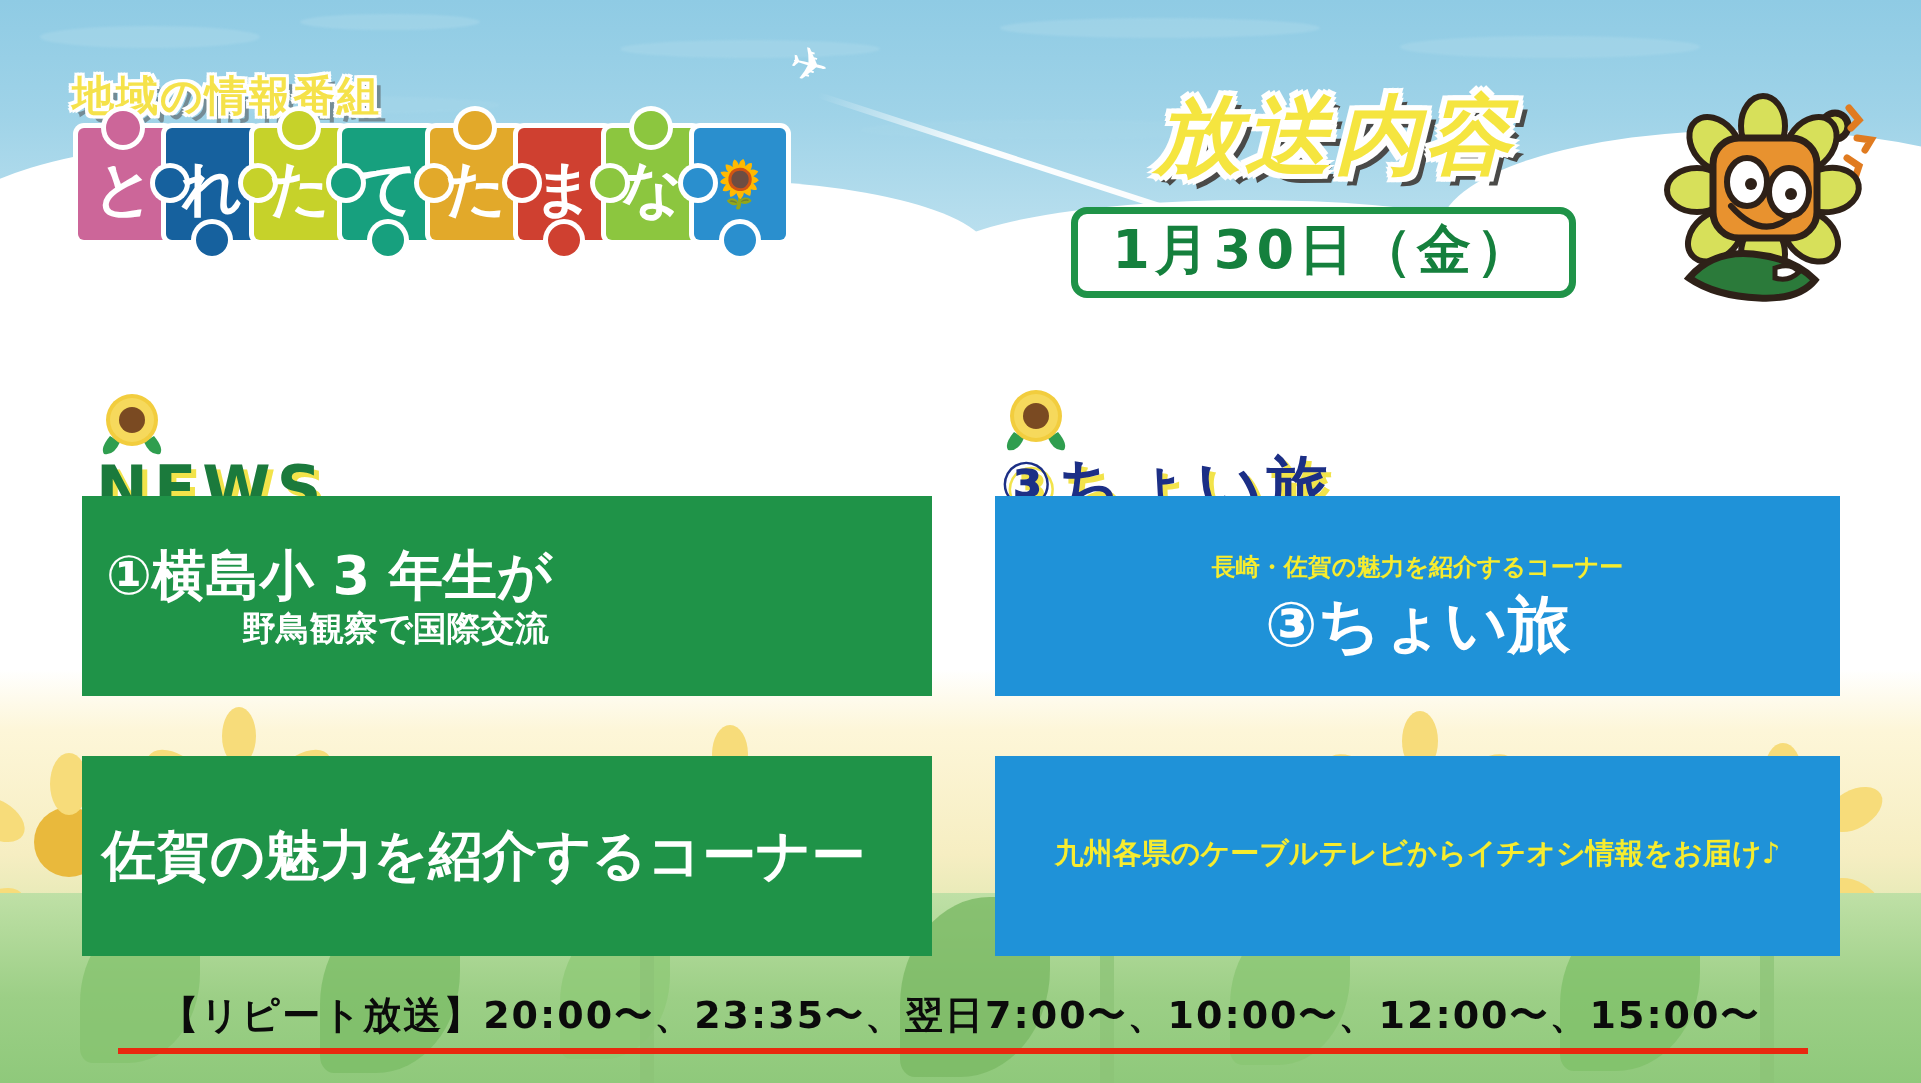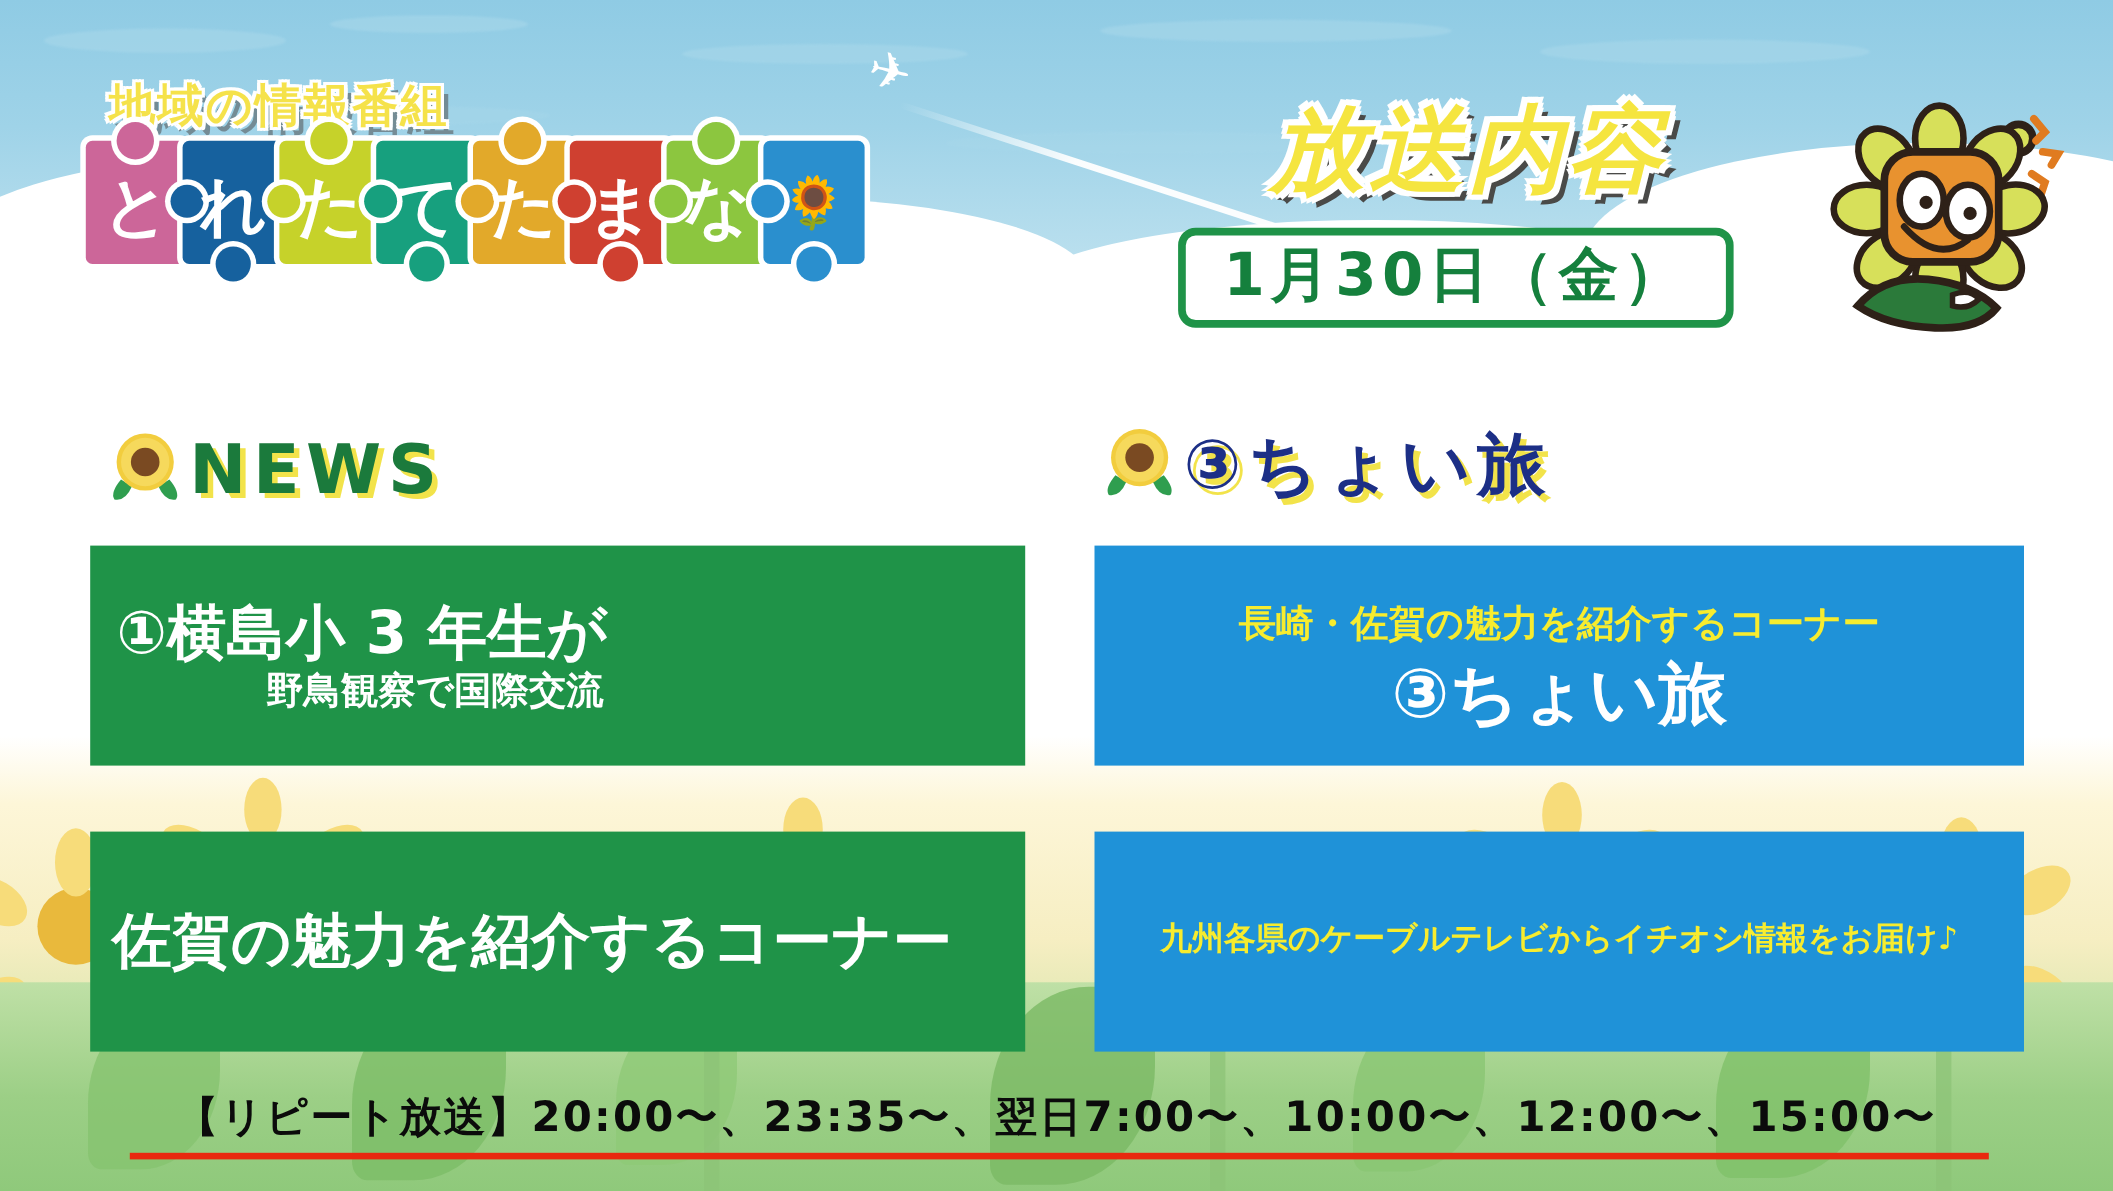--- a/index.html
+++ b/index.html
@@ -43,21 +43,21 @@
   .sf .disc{position:absolute;border-radius:50%;background:#e9b93c;}
   .sf .petal{
     position:absolute;background:#f7dc7a;border-radius:50% 50% 50% 50%;
     transform-origin:50% 100%;
   }
   .leafblade{position:absolute;background:#8fc57e;border-radius:60% 10% 60% 10%;opacity:.8;}
   .stem{position:absolute;background:#8cc377;opacity:.75;}
 
   
   .kicker{
-    position:absolute;left:99px;top:68px;
+    position:absolute;left:72px;top:68px;
     font-size:42px;font-weight:bold;letter-spacing:2px;color:#f5e24a;
     text-shadow:
       -3px -3px 0 #ffffff, 3px -3px 0 #ffffff, -3px 3px 0 #ffffff, 3px 3px 0 #ffffff,
       0 -3px 0 #ffffff, 0 3px 0 #ffffff, -3px 0 0 #ffffff, 3px 0 0 #ffffff,
       7px 7px 0 rgba(80,80,80,.55);
     white-space:nowrap;
   }
 
   
   .puzzle{position:absolute;left:78px;top:128px;height:118px;display:flex;align-items:flex-start;}
@@ -93,21 +93,21 @@
     padding:8px 34px 12px 34px;
   }
   .date-chip span{
     font-size:54px;font-weight:bold;color:#15803d;letter-spacing:5px;white-space:nowrap;line-height:1.05;
   }
 
   
   .mascot{position:absolute;right:28px;top:82px;width:250px;height:230px;}
 
   
-  .sec{position:absolute;display:flex;align-items:flex-end;}
+  .sec{position:absolute;display:flex;align-items:flex-start;flex-direction:column;}
   .sec .flower-ico{width:72px;height:72px;margin-right:4px;flex:0 0 auto;}
   .sec .label{font-size:62px;font-weight:bold;letter-spacing:6px;line-height:1;white-space:nowrap;}
   .sec.news{left:96px;top:386px;}
   .sec.news .label{color:#1b7a3c;text-shadow:5px 5px 0 #f2e34a;}
   .sec.corner{left:1000px;top:382px;}
   .sec.corner .label{color:#1c2f86;text-shadow:5px 5px 0 #f2e34a;}
 
   
   .box{position:absolute;display:flex;flex-direction:column;justify-content:center;}
   .box.green{background:#1f9348;}
@@ -117,21 +117,21 @@
 
   #news1{left:82px;top:496px;width:850px;height:200px;}
   #news1 .l1{font-size:54px;padding-left:24px;}
   #news1 .l2{font-size:34px;padding-left:160px;}
 
   #news2{left:82px;top:756px;width:850px;height:200px;}
   #news2 .l1{font-size:54px;padding-left:20px;}
   #news2 .l2{font-size:54px;text-align:right;padding-right:160px;}
 
   #corner3{left:995px;top:496px;width:845px;height:200px;align-items:center;}
-  #corner3 .sub{font-size:34px;margin-bottom:6px;margin-top:22px;}
+  #corner3 .sub{font-size:24px;margin-bottom:6px;margin-top:22px;}
   #corner3 .l1{font-size:62px;}
 
   #corner4{left:995px;top:756px;width:845px;height:200px;align-items:center;}
   #corner4 .sub{font-size:29px;margin-bottom:6px;}
   #corner4 .l1{font-size:58px;}
 
   
   .footer{
     position:absolute;left:0;top:990px;width:1921px;text-align:center;
   }

